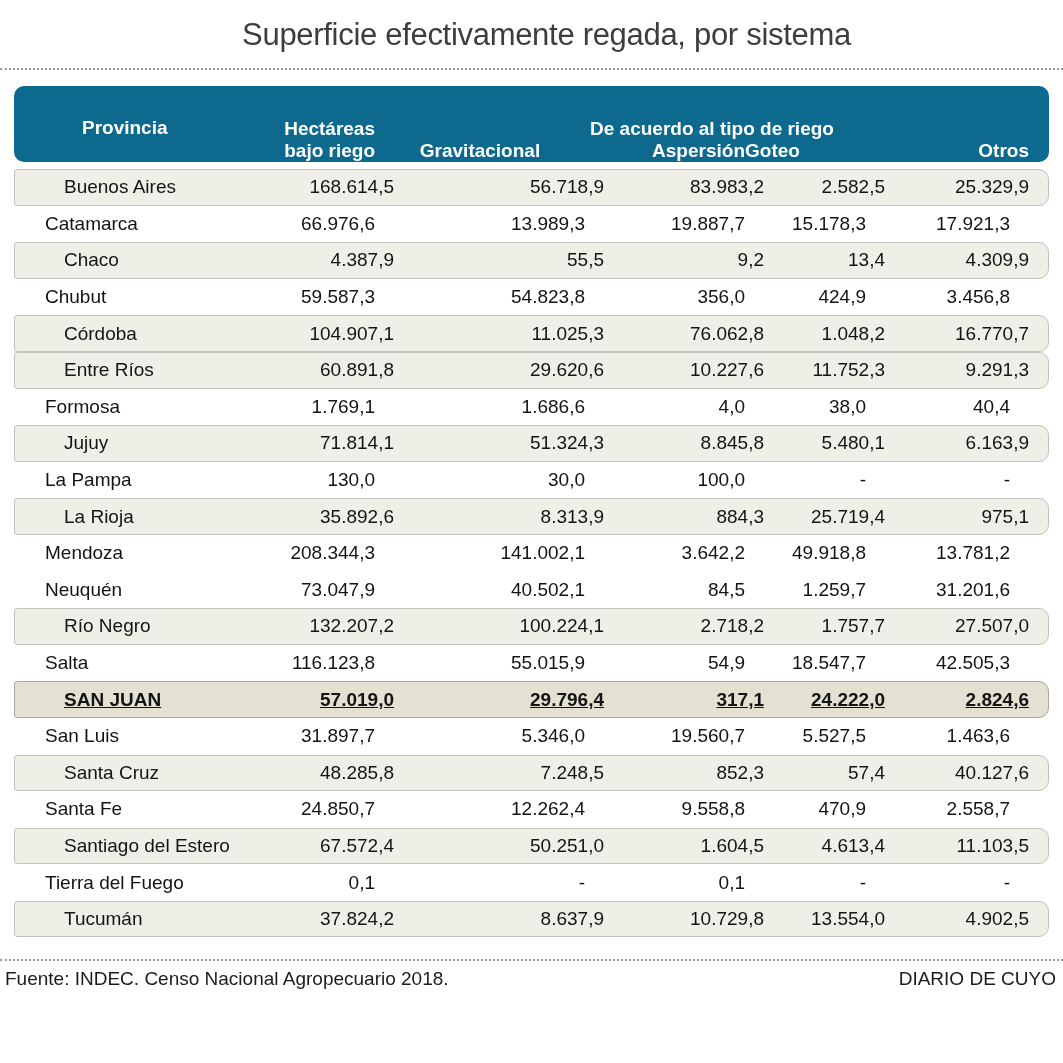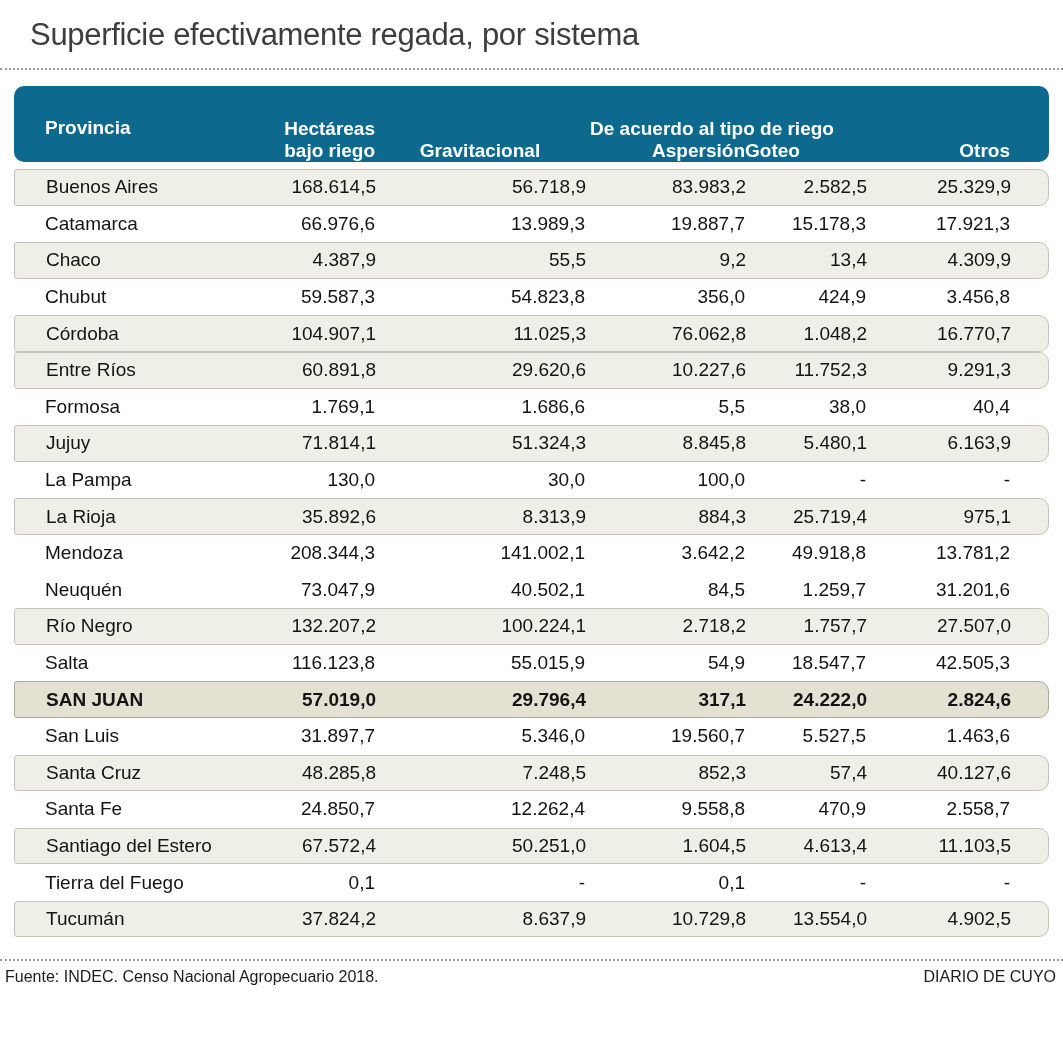--- a/index.html
+++ b/index.html
@@ -10,20 +10,21 @@
     color:#141414;
     overflow:hidden;
     position:relative;
   }
   .page-title {
     font-size:31px;
     font-weight:normal;
     color:#3d3d3d;
     margin:17px 0 0 30px;
     letter-spacing:-0.3px;
+    text-align:center;
   }
   .dotted-divider {
     border-top:2px dotted #9b9b9b;
     height:0;
     margin-top:15px;
   }
   .table-wrap {
     margin:16px 14px 0 14px;
     width:1035px;
   }
@@ -33,60 +34,62 @@
     font-weight:bold;
     font-size:19px;
     border-radius:10px;
     height:76px;
     display:grid;
     grid-template-columns:200px 161px 210px 160px 121px 183px;
     grid-template-rows:1fr 1fr;
     align-items:center;
     padding:8px 0;
   }
-  .h-provincia { grid-column:1; grid-row:1/3; padding-left:31px; align-self:center; }
+  .h-provincia { grid-column:1; grid-row:1/3; padding-left:31px; align-self:center;margin-left:37px; }
   .h-hect1 { grid-column:2; grid-row:1; text-align:right; align-self:end;margin-top:24px; }
   .h-hect2 { grid-column:2; grid-row:2; text-align:right; align-self:center; }
   .h-group { grid-column:3/7; grid-row:1; text-align:center; align-self:end; }
   .h-grav  { grid-column:3; grid-row:2; text-align:center; align-self:center; }
   .h-asp   { grid-column:4; grid-row:2; text-align:right; align-self:center; }
   .h-goteo { grid-column:5; grid-row:2; text-align:left; align-self:center; }
-  .h-otros { grid-column:6; grid-row:2; text-align:right; align-self:center; padding-right:39px; }
+  .h-otros { grid-column:6; grid-row:2; text-align:right; align-self:center; padding-right:20px; }
   .tbody { margin-top:7px; font-size:19px; }
   .row {
     display:grid;
     grid-template-columns:200px 161px 210px 160px 121px 183px;
     height:36.6px;
     align-items:center;
   }
   .row.stripe {
     background:var(--stripe-bg,#efeee7);
     border:1px solid #c3c3bb;
     border-radius:3px 10px 10px 3px;
+    padding-left:18px;
   }
   .row.highlight {
     background:var(--highlight-bg,#e4e1d3);
     border-color:#a9a99e;
     font-weight:bold;
+    text-decoration:underline;
   }
   .cell { white-space:nowrap; }
   .cell.name { padding-left:31px; }
   .cell.num  { text-align:right; }
   .cell.last { padding-right:39px; }
   .bottom-divider {
     border-top:2px dotted #9b9b9b;
     height:0;
     margin-top:22px;
   }
   .footer {
     display:flex;
     justify-content:space-between;
     align-items:baseline;
     padding:7px 7px 0 5px;
-    font-size:16px;
+    font-size:19px;
     color:#1c1c1c;
   }
 </style>
 </head>
 <body>
 
 <h1 class="page-title">Superficie efectivamente regada, por sistema</h1>
 <div class="dotted-divider"></div>
 
 <div class="table-wrap">
@@ -146,21 +149,21 @@
         <div class="cell num">60.891,8</div>
         <div class="cell num">29.620,6</div>
         <div class="cell num">10.227,6</div>
         <div class="cell num">11.752,3</div>
         <div class="cell num last">9.291,3</div>
       </div>
       <div class="row">
         <div class="cell name">Formosa</div>
         <div class="cell num">1.769,1</div>
         <div class="cell num">1.686,6</div>
-        <div class="cell num">5,5</div>
+        <div class="cell num">4,0</div>
         <div class="cell num">38,0</div>
         <div class="cell num last">40,4</div>
       </div>
       <div class="row stripe">
         <div class="cell name">Jujuy</div>
         <div class="cell num">71.814,1</div>
         <div class="cell num">51.324,3</div>
         <div class="cell num">8.845,8</div>
         <div class="cell num">5.480,1</div>
         <div class="cell num last">6.163,9</div>

